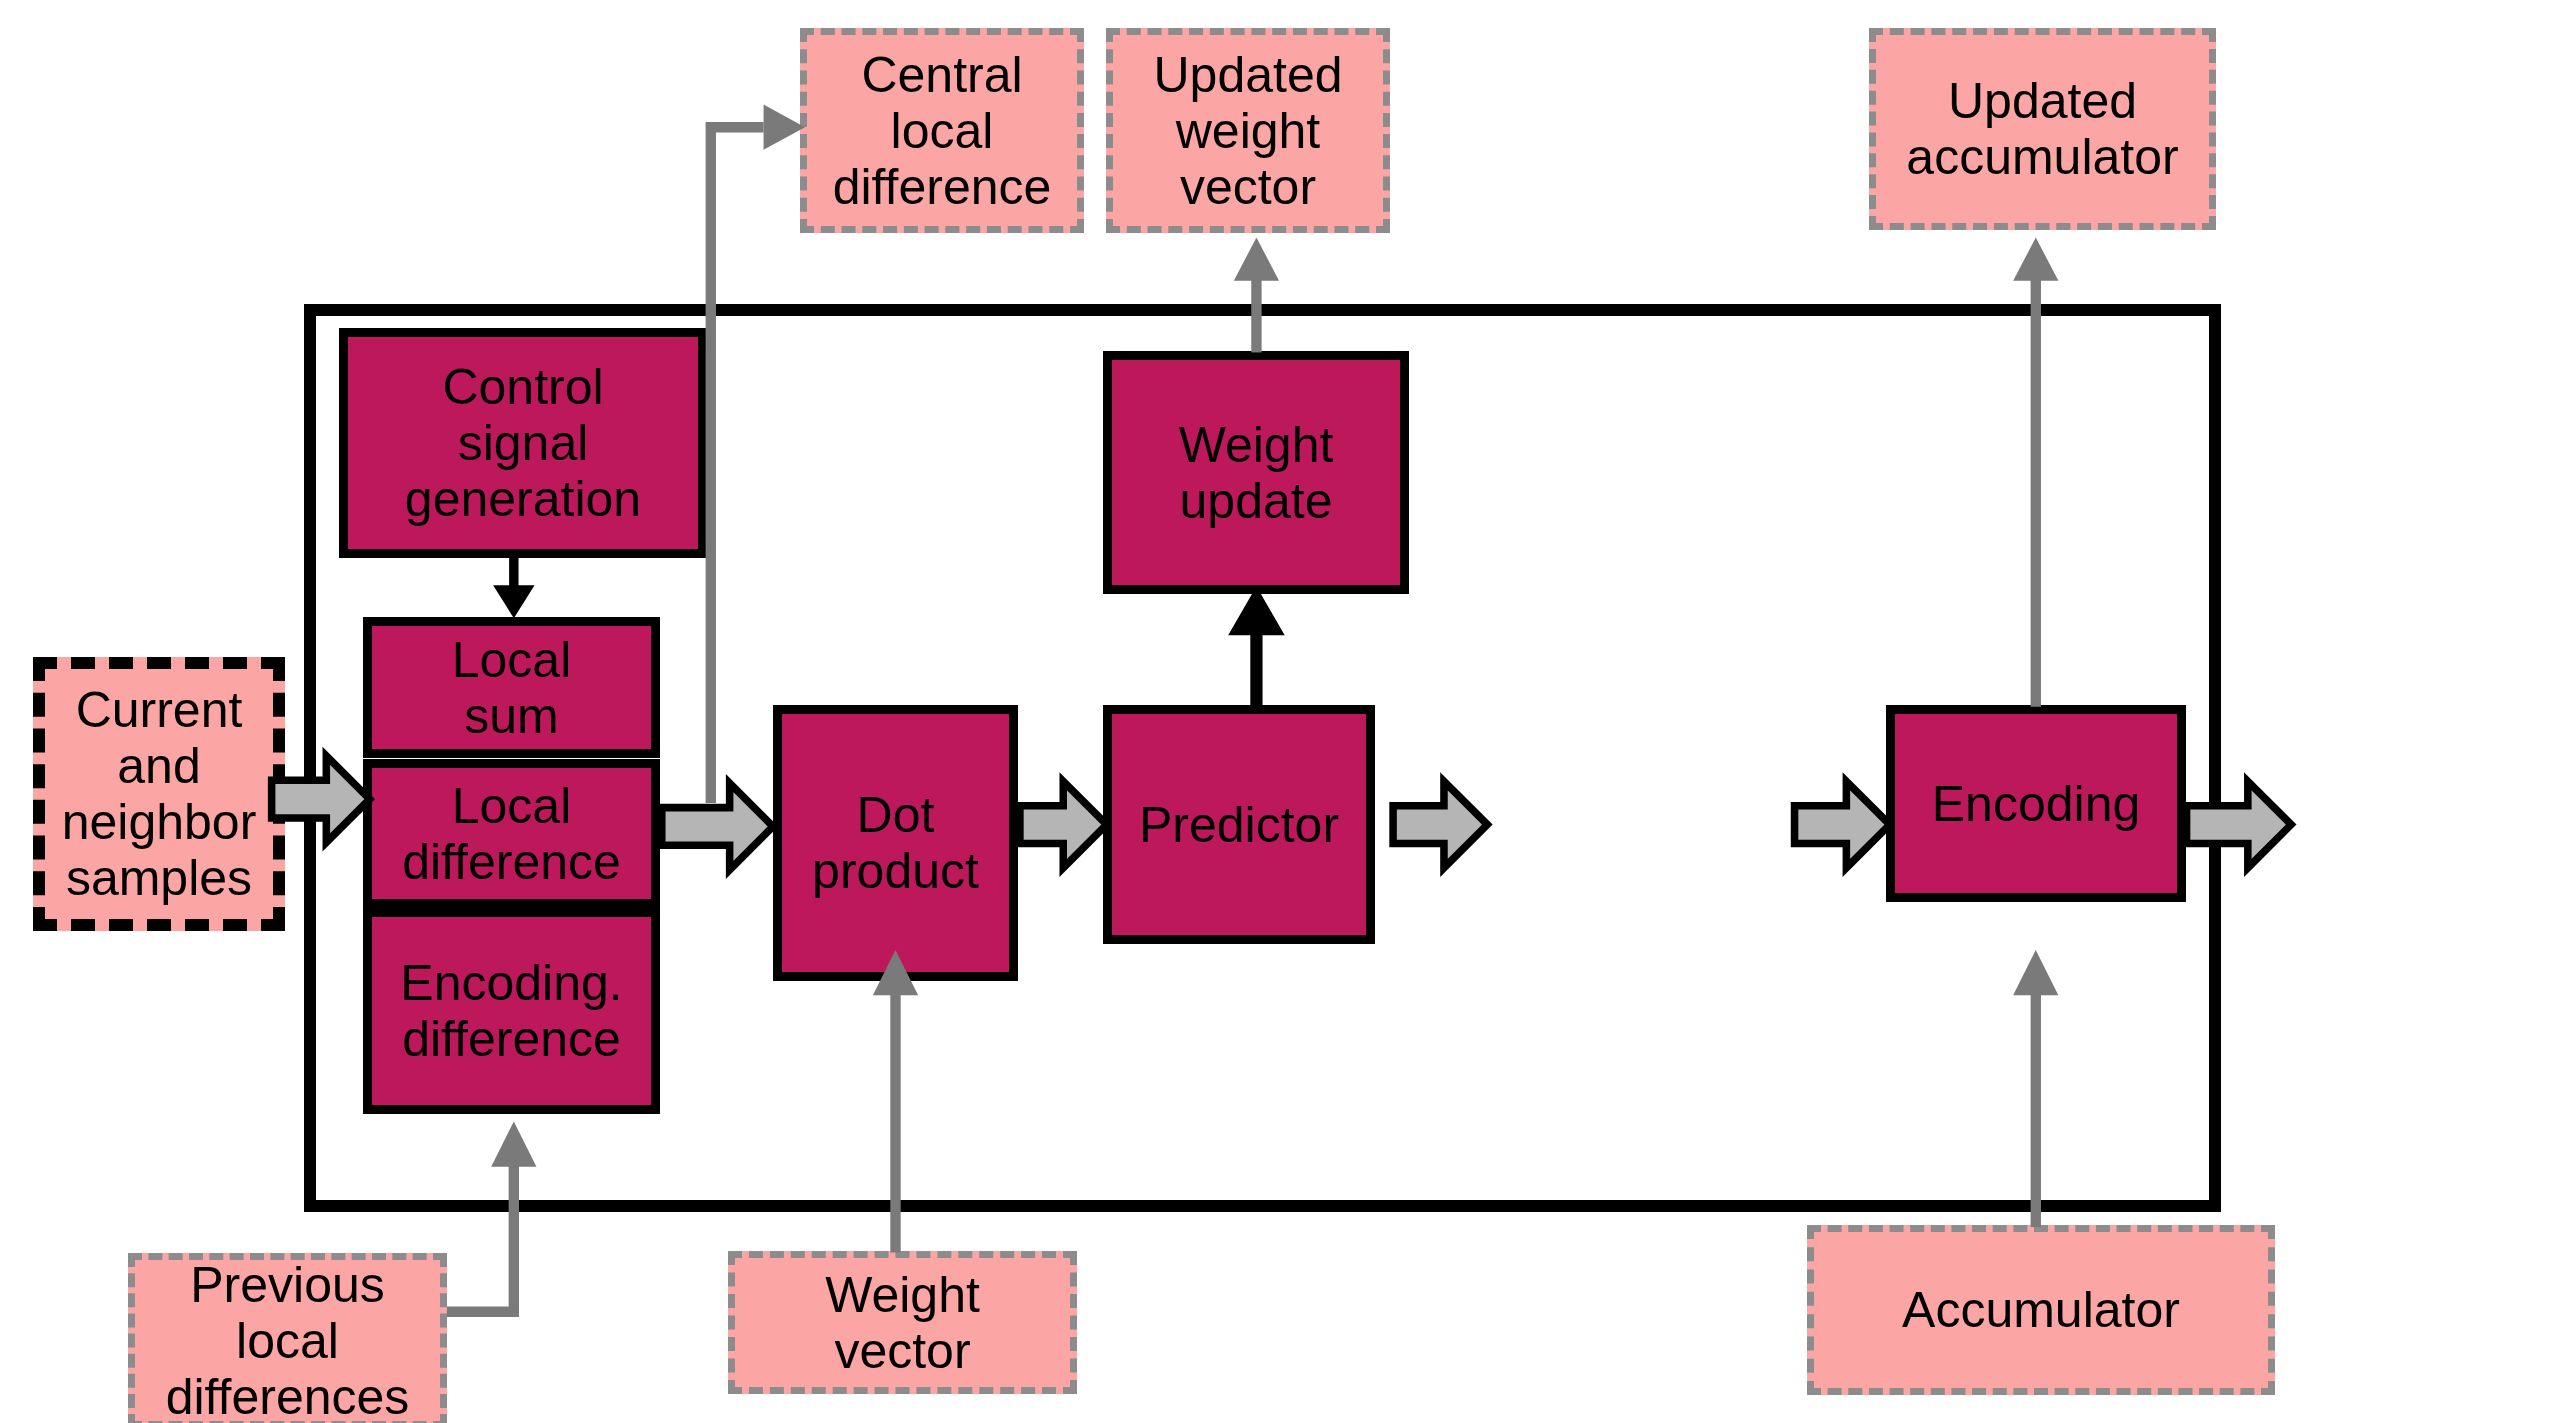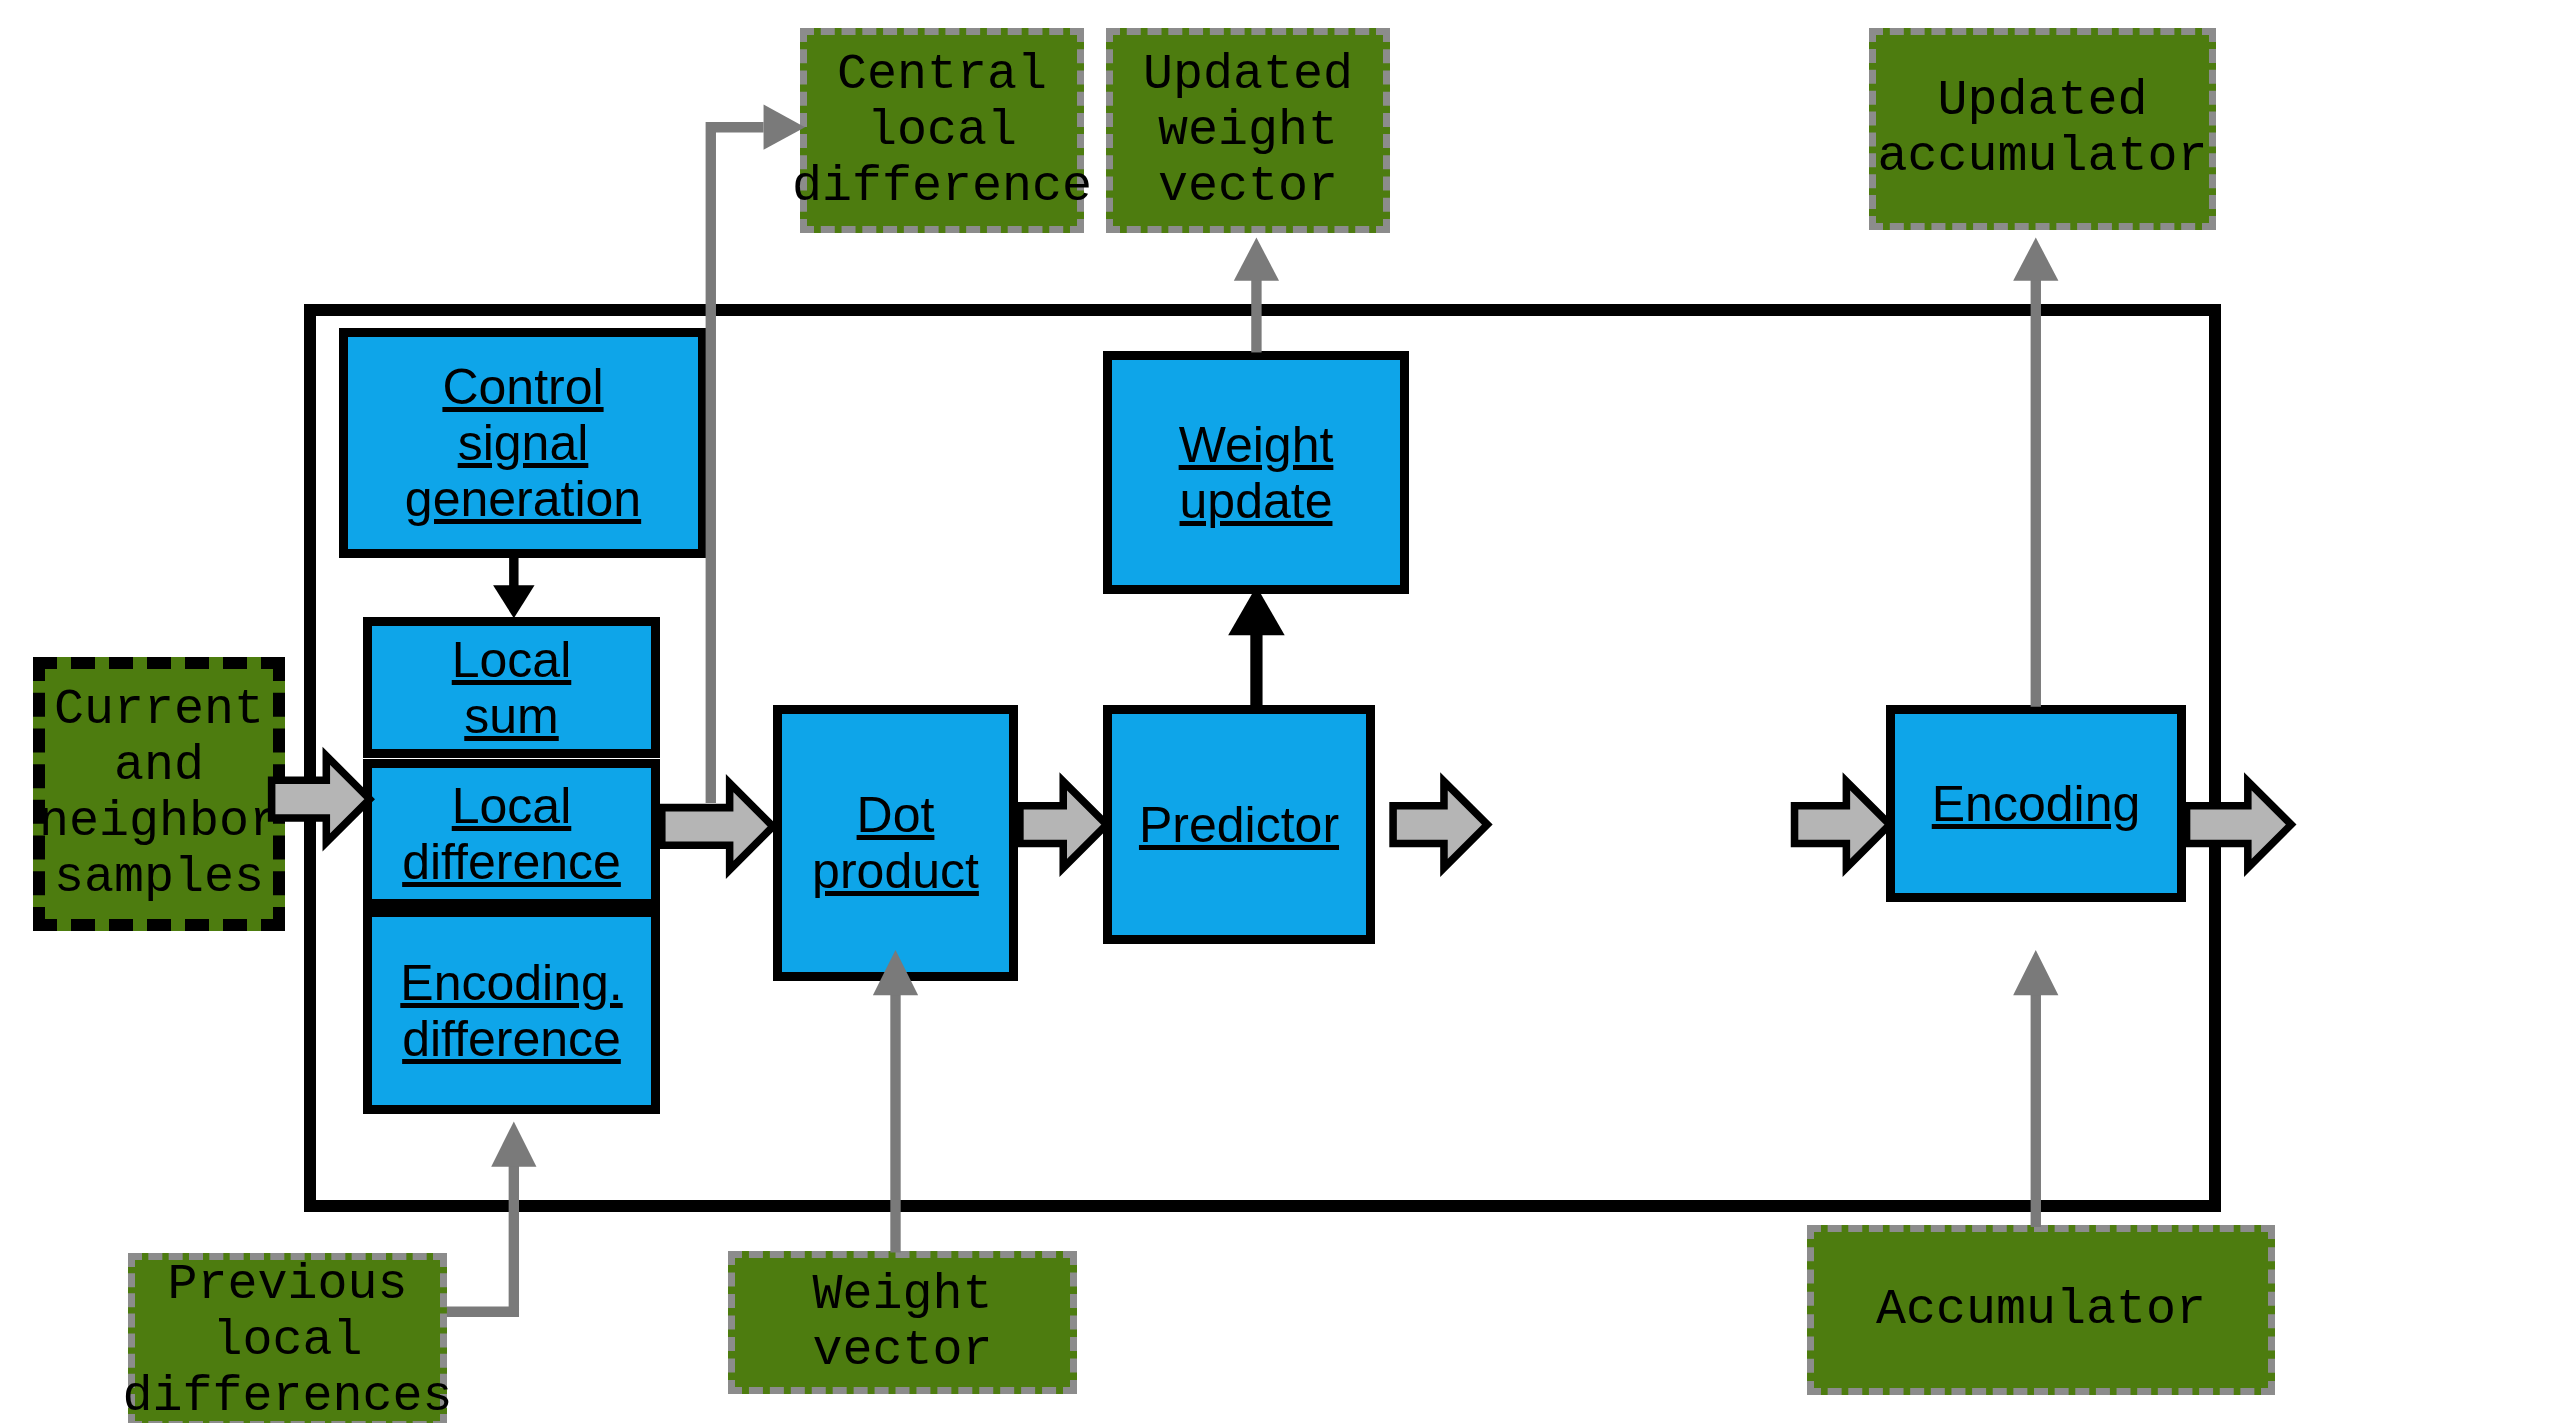--- a/index.html
+++ b/index.html
@@ -5,35 +5,33 @@
   html,body{margin:0;padding:0;background:#ffffff;}
   #canvas{
     position:relative;
     width:2576px;height:1423px;
     background:#ffffff;
     font-family:"Liberation Sans", sans-serif;
     overflow:hidden;
   }
   .block{
     position:absolute;
-    background:#0ea5e9;
+    background:#be185d;
     border:9.4px solid #000000;
     box-sizing:border-box;
     display:flex;align-items:center;justify-content:center;
     z-index:2;
-    text-decoration:underline;
   }
   .io{
     position:absolute;
-    background:#4d7c0f;
+    background:#fca5a5;
     border:7.5px dashed #8c8c8c;
     box-sizing:border-box;
     display:flex;align-items:center;justify-content:center;
     z-index:2;
-    font-family:Liberation Mono, monospace;
   }
   .io.black{border:12.3px dashed #000000;}
   .label{
     font-size:50px;line-height:1.12;
     text-align:center;white-space:pre-line;color:#000000;
     padding:0 5.7px;
   }
   .main-frame{
     position:absolute;
     left:304px;top:304px;width:1917px;height:908px;

